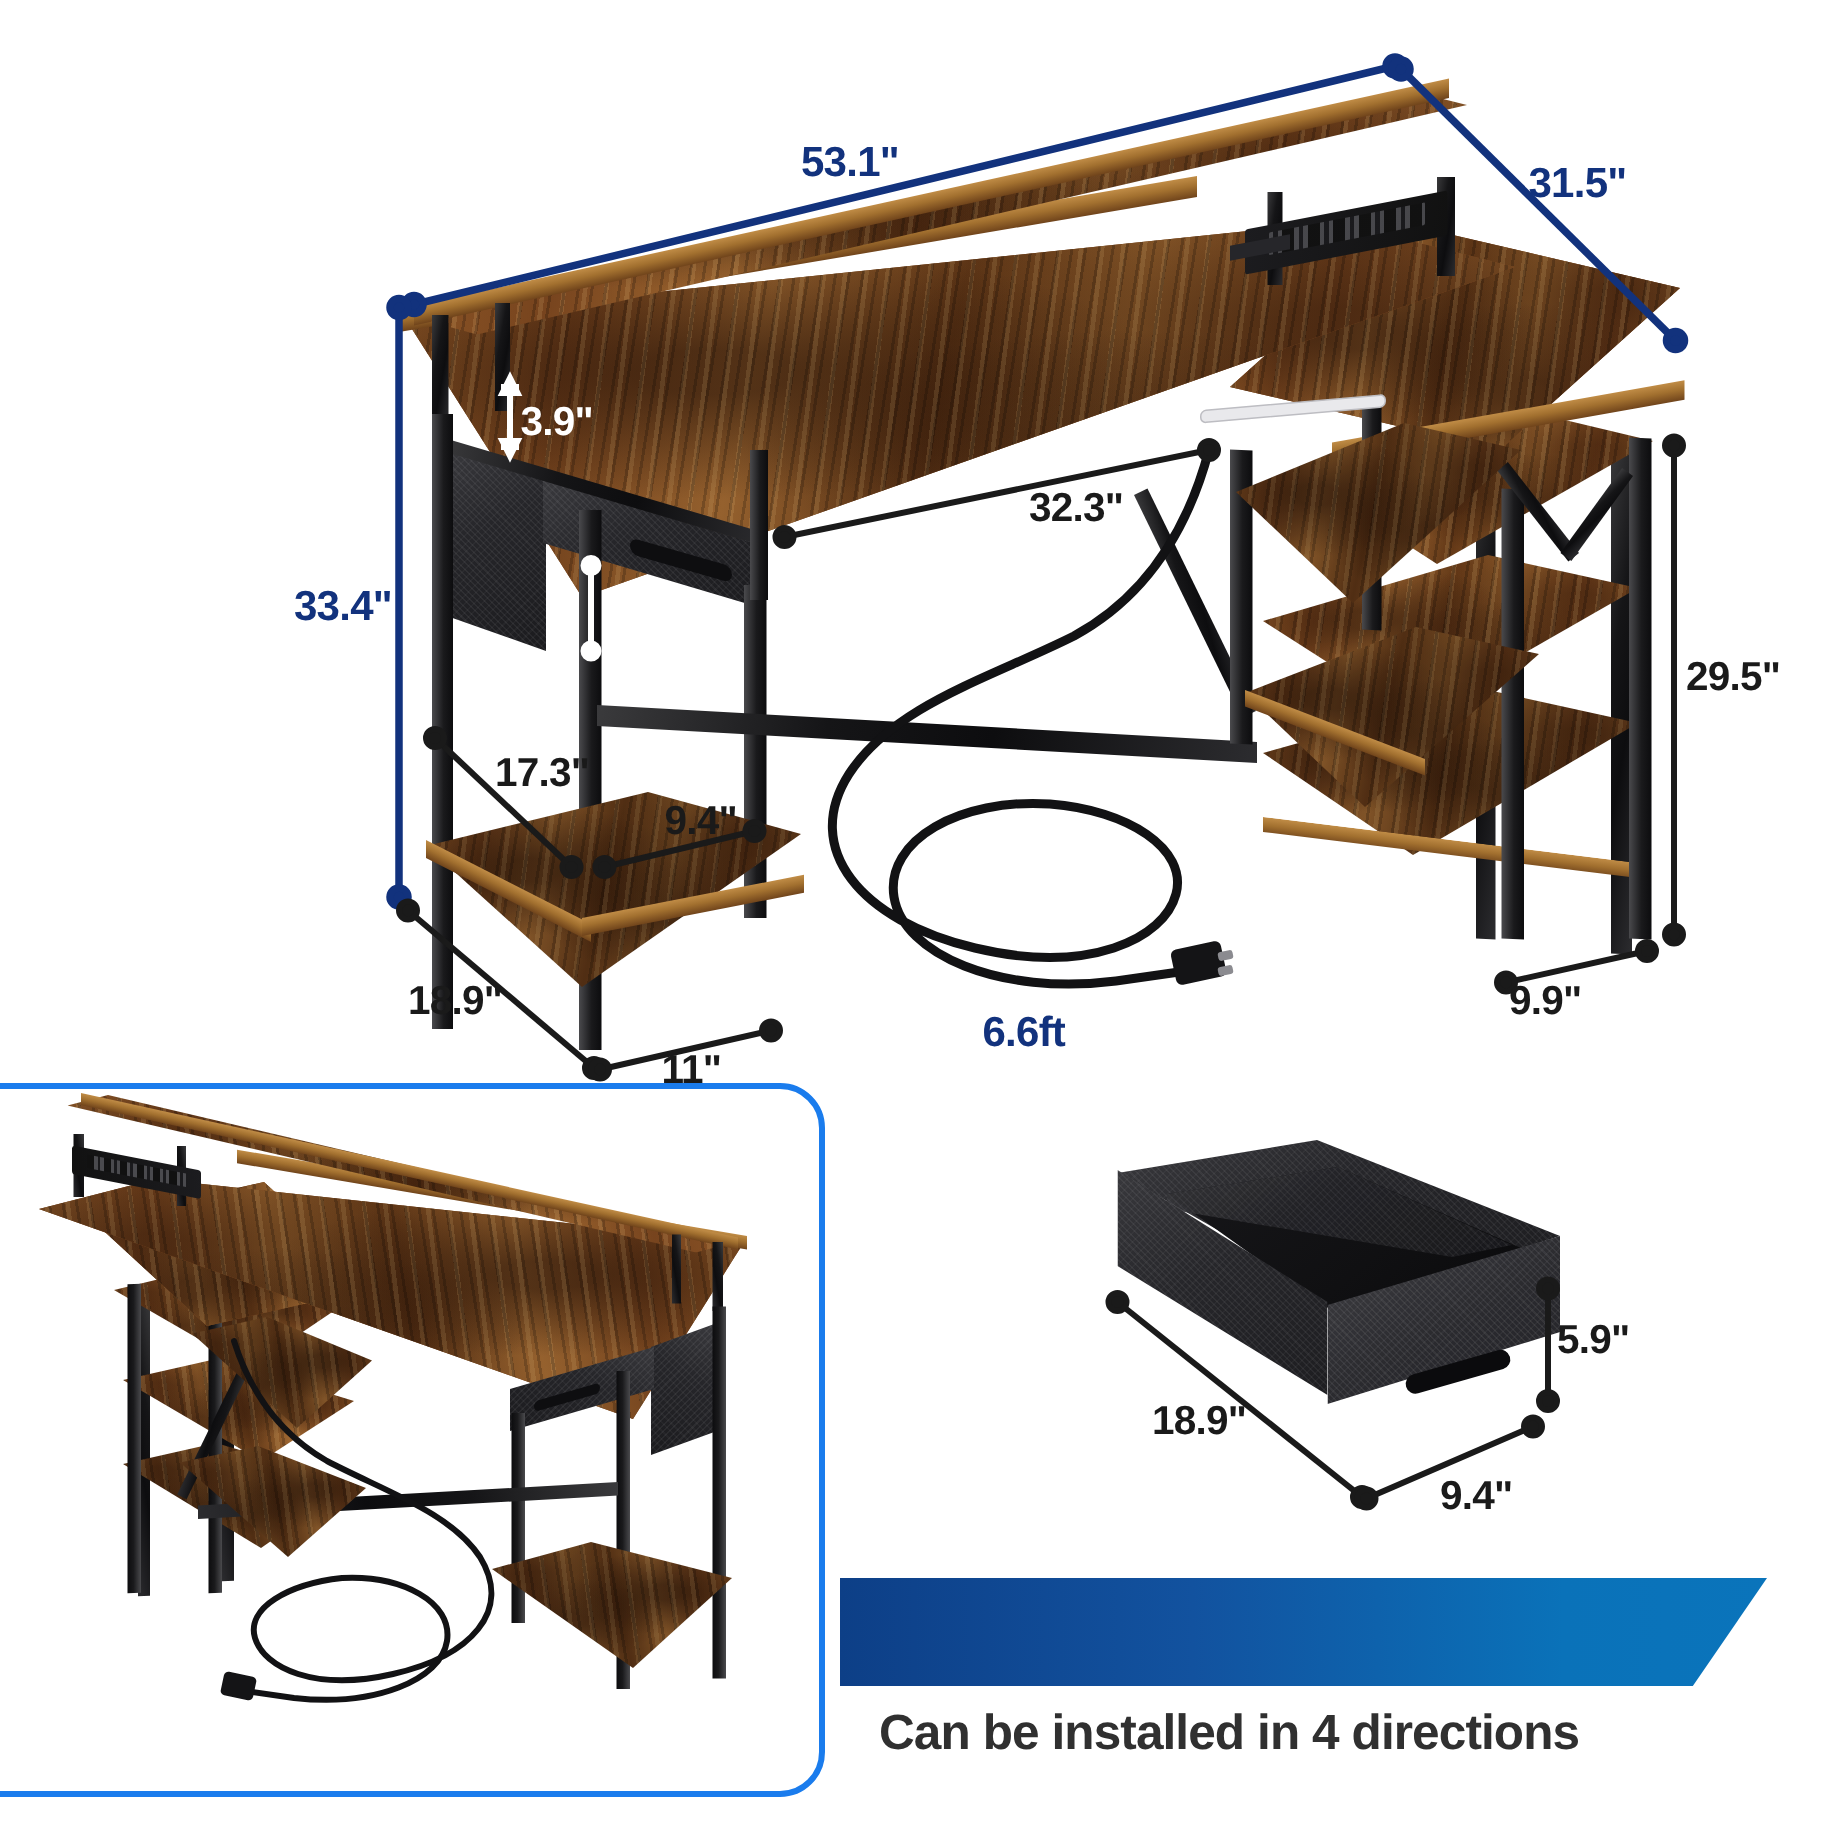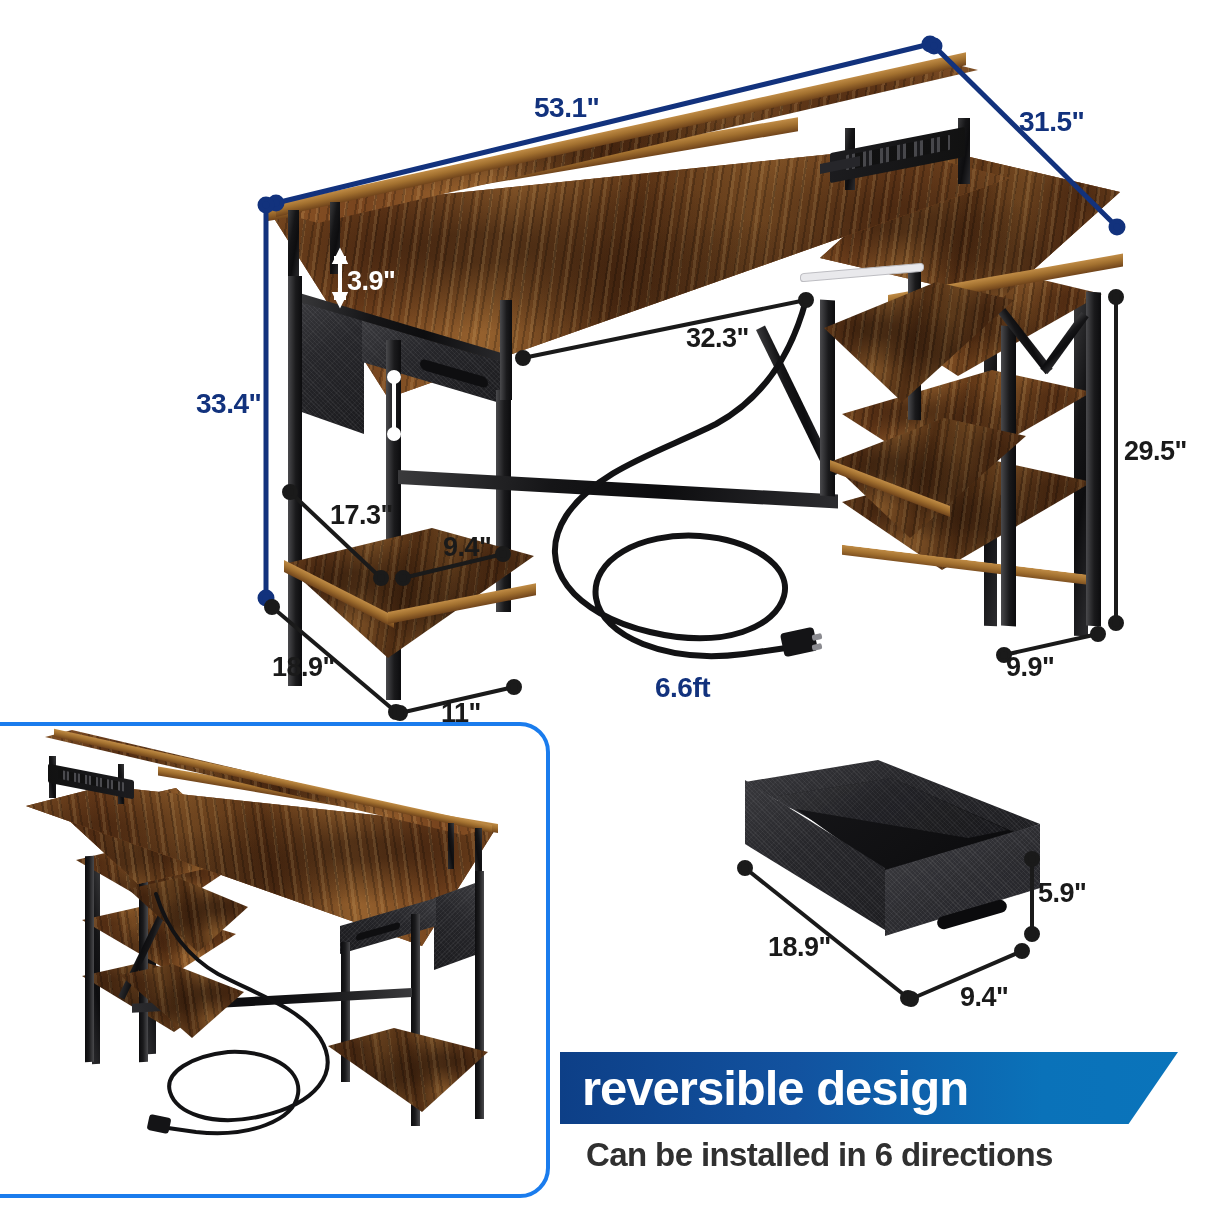--- a/index.html
+++ b/index.html
@@ -367,17 +367,16 @@
       </g>
     </svg>
 
     <div class="dimtext dim-black" style="left:68px;top:172px;font-size:27px;">18.9"</div>
     <div class="dimtext dim-black" style="left:260px;top:222px;font-size:27px;">9.4"</div>
     <div class="dimtext dim-black" style="left:338px;top:118px;font-size:27px;">5.9"</div>
   </div>
 
   <div id="banner-wrap">
     <div id="banner-bar"></div>
-    <div id="banner-title">reversible design</div>
-    <div id="banner-sub">Can be installed in 6 directions</div>
+    <div id="banner-sub">Can be installed in 4 directions</div>
   </div>
 
 </div>
 
 </body></html>

